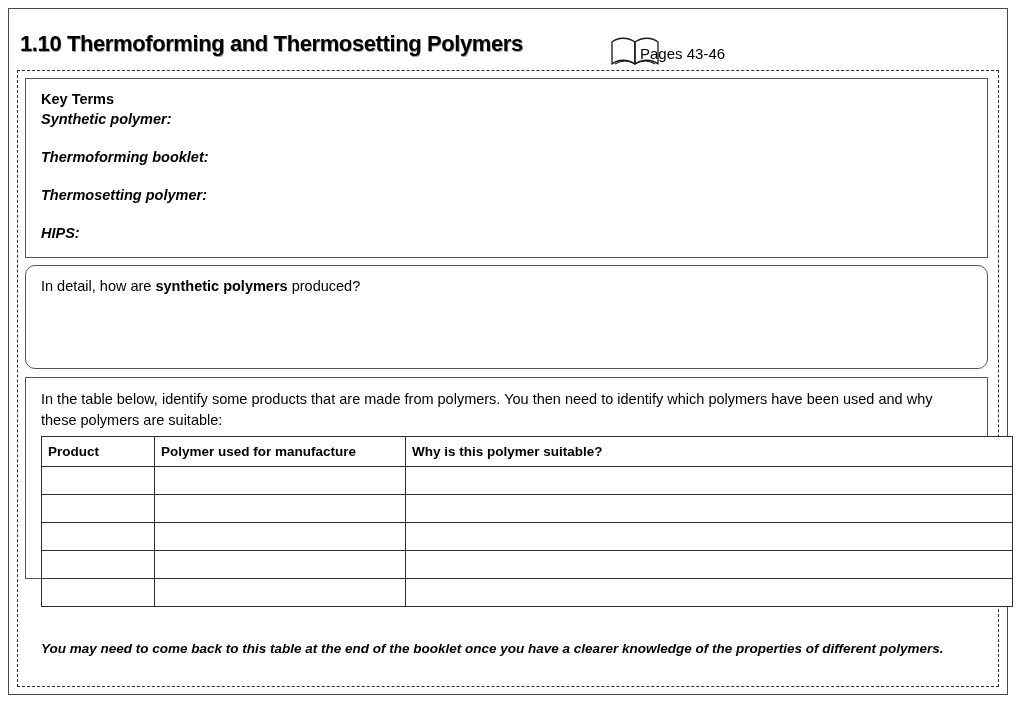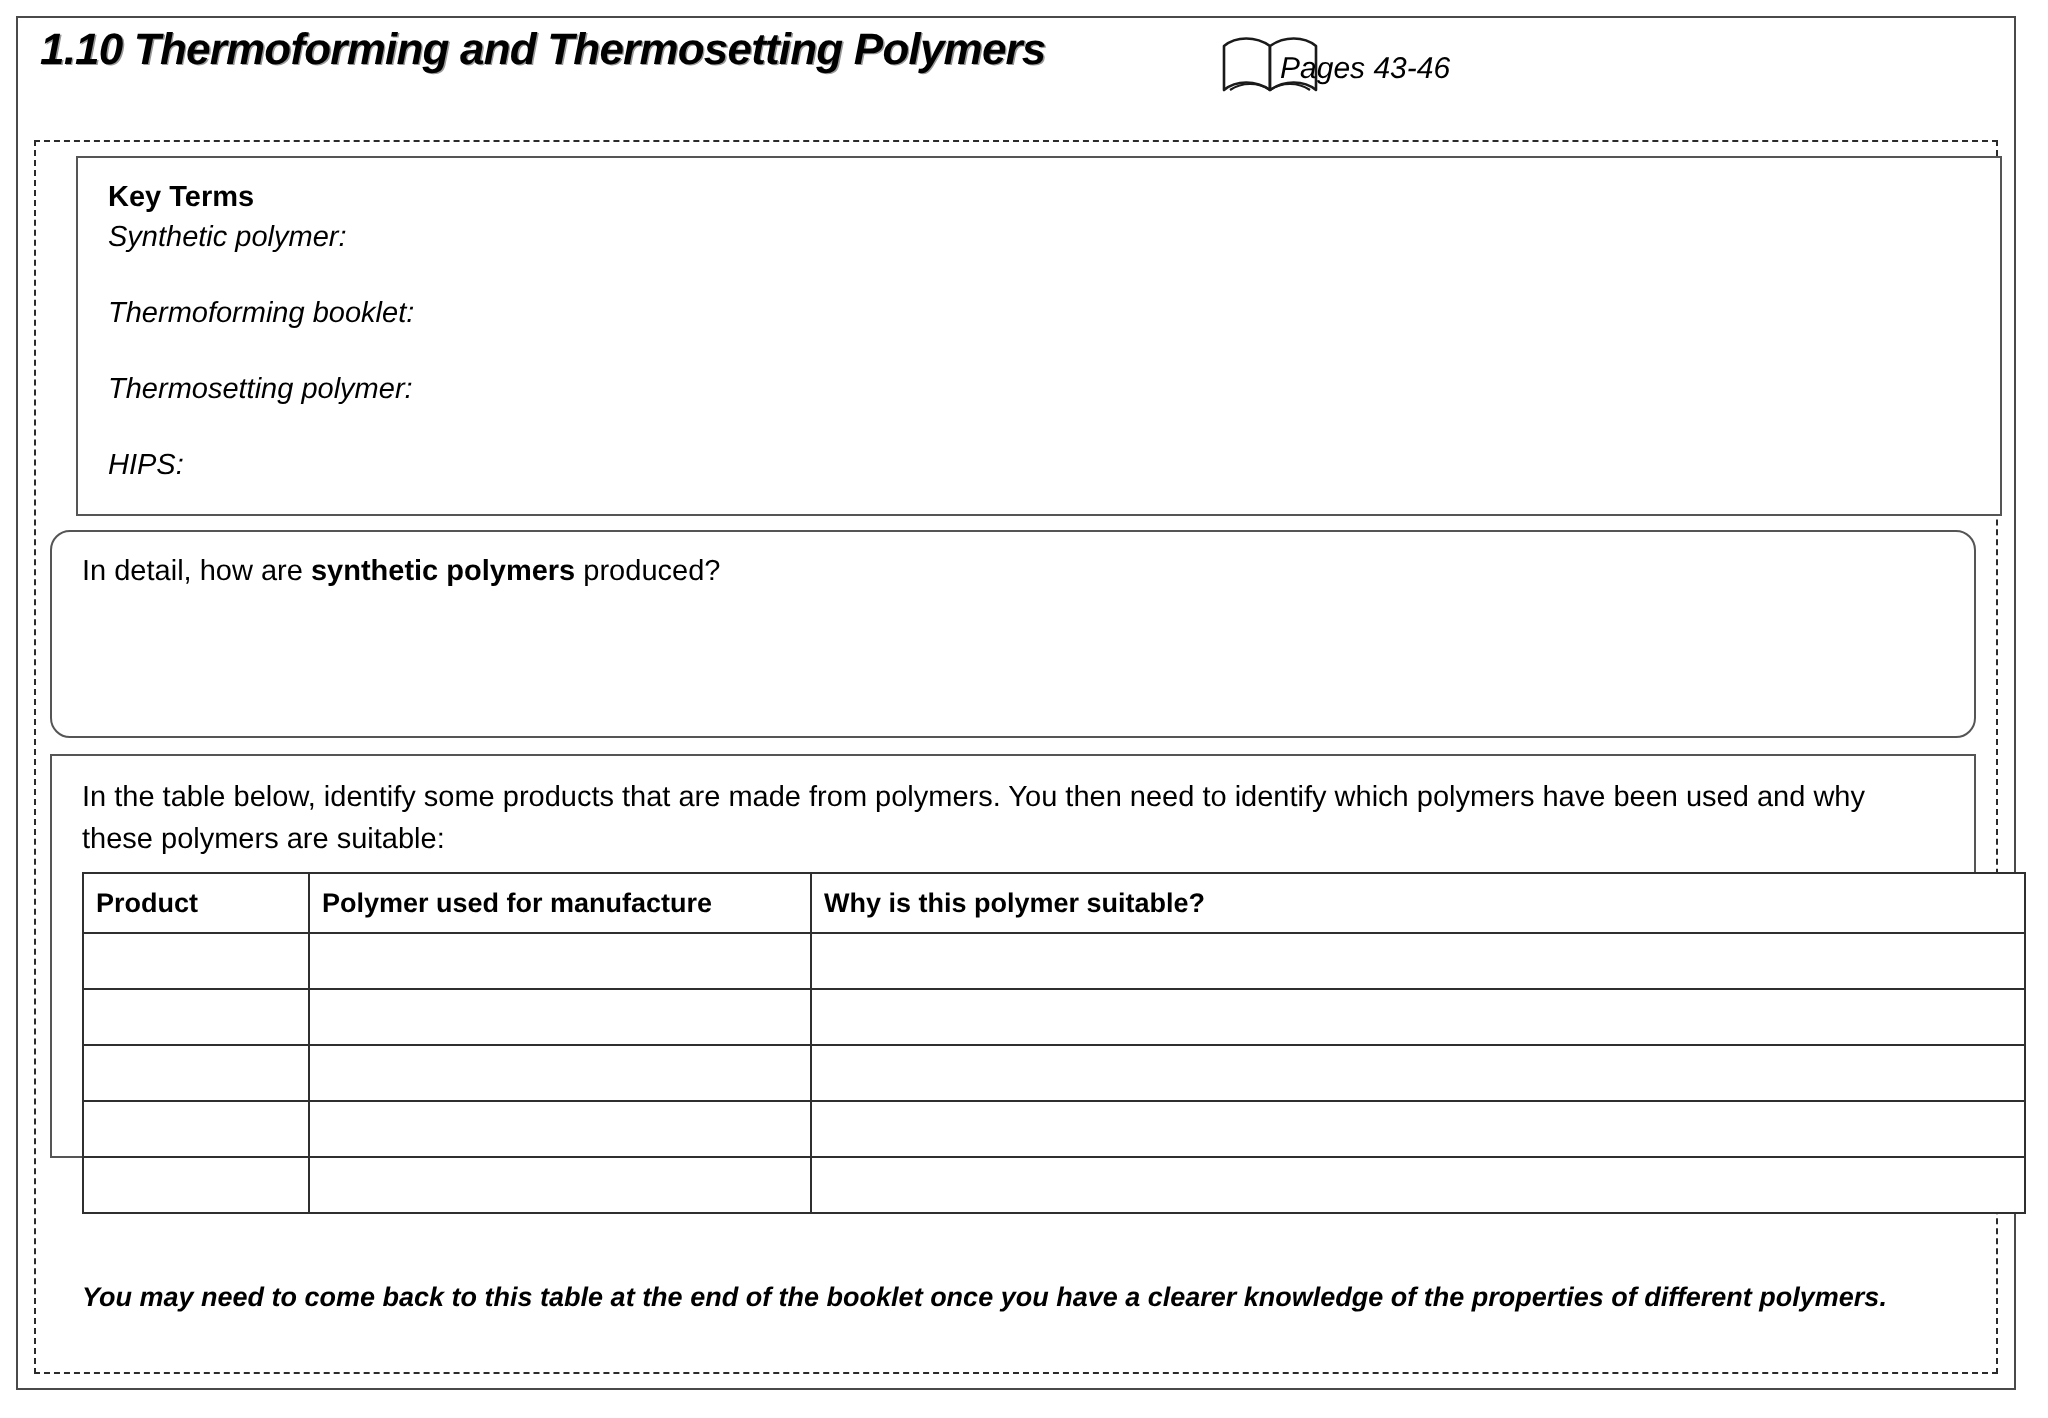--- a/index.html
+++ b/index.html
@@ -30,24 +30,23 @@
     height: 687px;
     border: 1.5px solid #4a4a4a;
     box-sizing: border-box;
     background: #ffffff;
   }
 
   
   .header-band {
     position: absolute;
     left: 10px;
-    top: 0;
+    top: 19px;
     width: 978px;
     height: 58px;
-    font-style: italic;
   }
 
   .worksheet-title {
     position: absolute;
     left: 10px;
     top: 12px;
     font-size: 22px;
     font-weight: bold;
     letter-spacing: -0.4px;
     white-space: nowrap;
@@ -94,34 +93,34 @@
     box-sizing: border-box;
     background: #ffffff;
   }
 
   
   .box-keyterms {
     left: 7px;
     top: 7px;
     width: 963px;
     height: 180px;
-    margin-left: 13px;
   }
   .kt-heading {
     position: absolute;
     left: 15px;
     top: 12px;
     font-size: 14.5px;
     font-weight: bold;
   }
   .kt-term {
     position: absolute;
     left: 15px;
     font-size: 14.5px;
     font-style: italic;
+    font-weight: bold;
   }
   .kt-term.t0 { top: 32px; }
   .kt-term.t1 { top: 70px; }
   .kt-term.t2 { top: 108px; }
   .kt-term.t3 { top: 146px; }
 
   
   .box-question {
     left: 7px;
     top: 194px;

